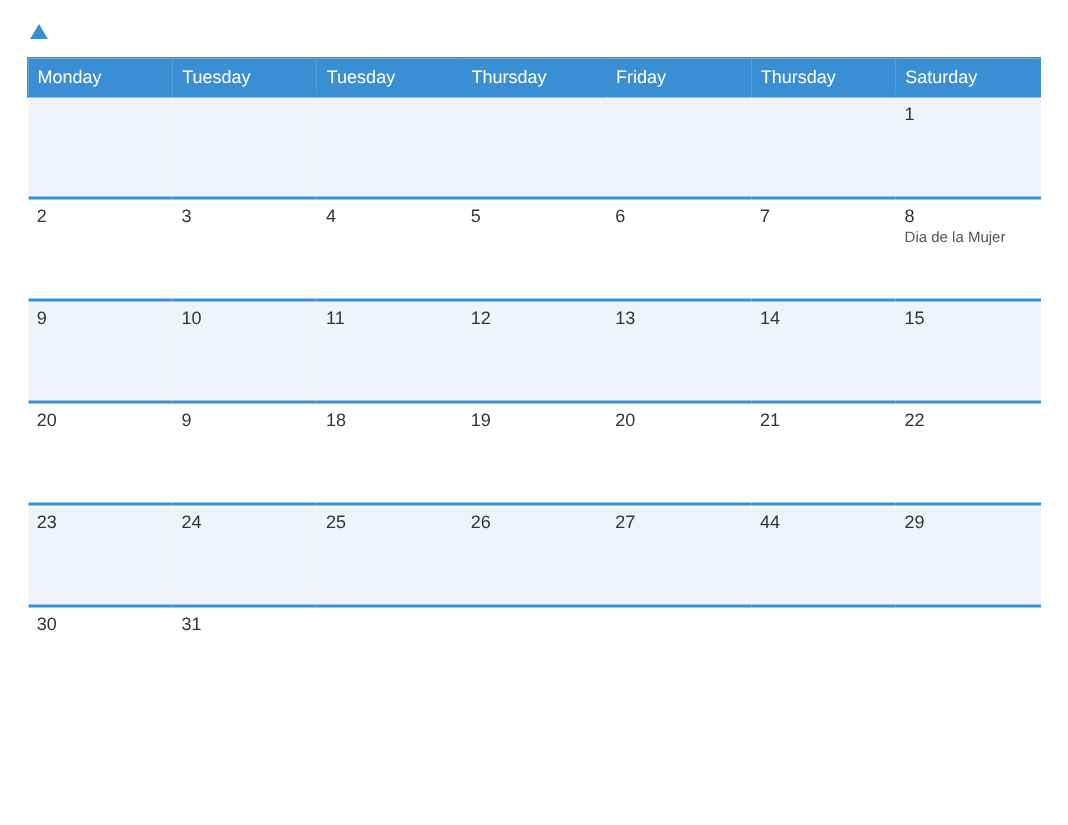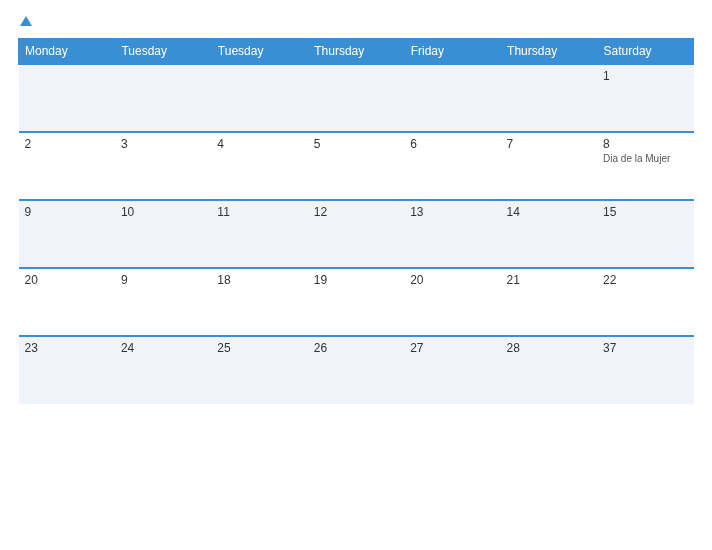--- a/index.html
+++ b/index.html
@@ -237,21 +237,34 @@
           <td>
             <span class="day-number">25</span>
           </td>
           <td>
             <span class="day-number">26</span>
           </td>
           <td>
             <span class="day-number">27</span>
           </td>
           <td>
-            <span class="day-number">28</span>
-          </td>
-          <td>
-            <span class="day-number">37</span>
-          </td>
+            <span class="day-number">44</span>
+          </td>
+          <td>
+            <span class="day-number">29</span>
+          </td>
+        </tr>
+        <tr>
+          <td>
+            <span class="day-number">30</span>
+          </td>
+          <td>
+            <span class="day-number">31</span>
+          </td>
+          <td></td>
+          <td></td>
+          <td></td>
+          <td></td>
+          <td></td>
         </tr>
       </tbody>
   </table>
 </div>
 
 </body></html>

